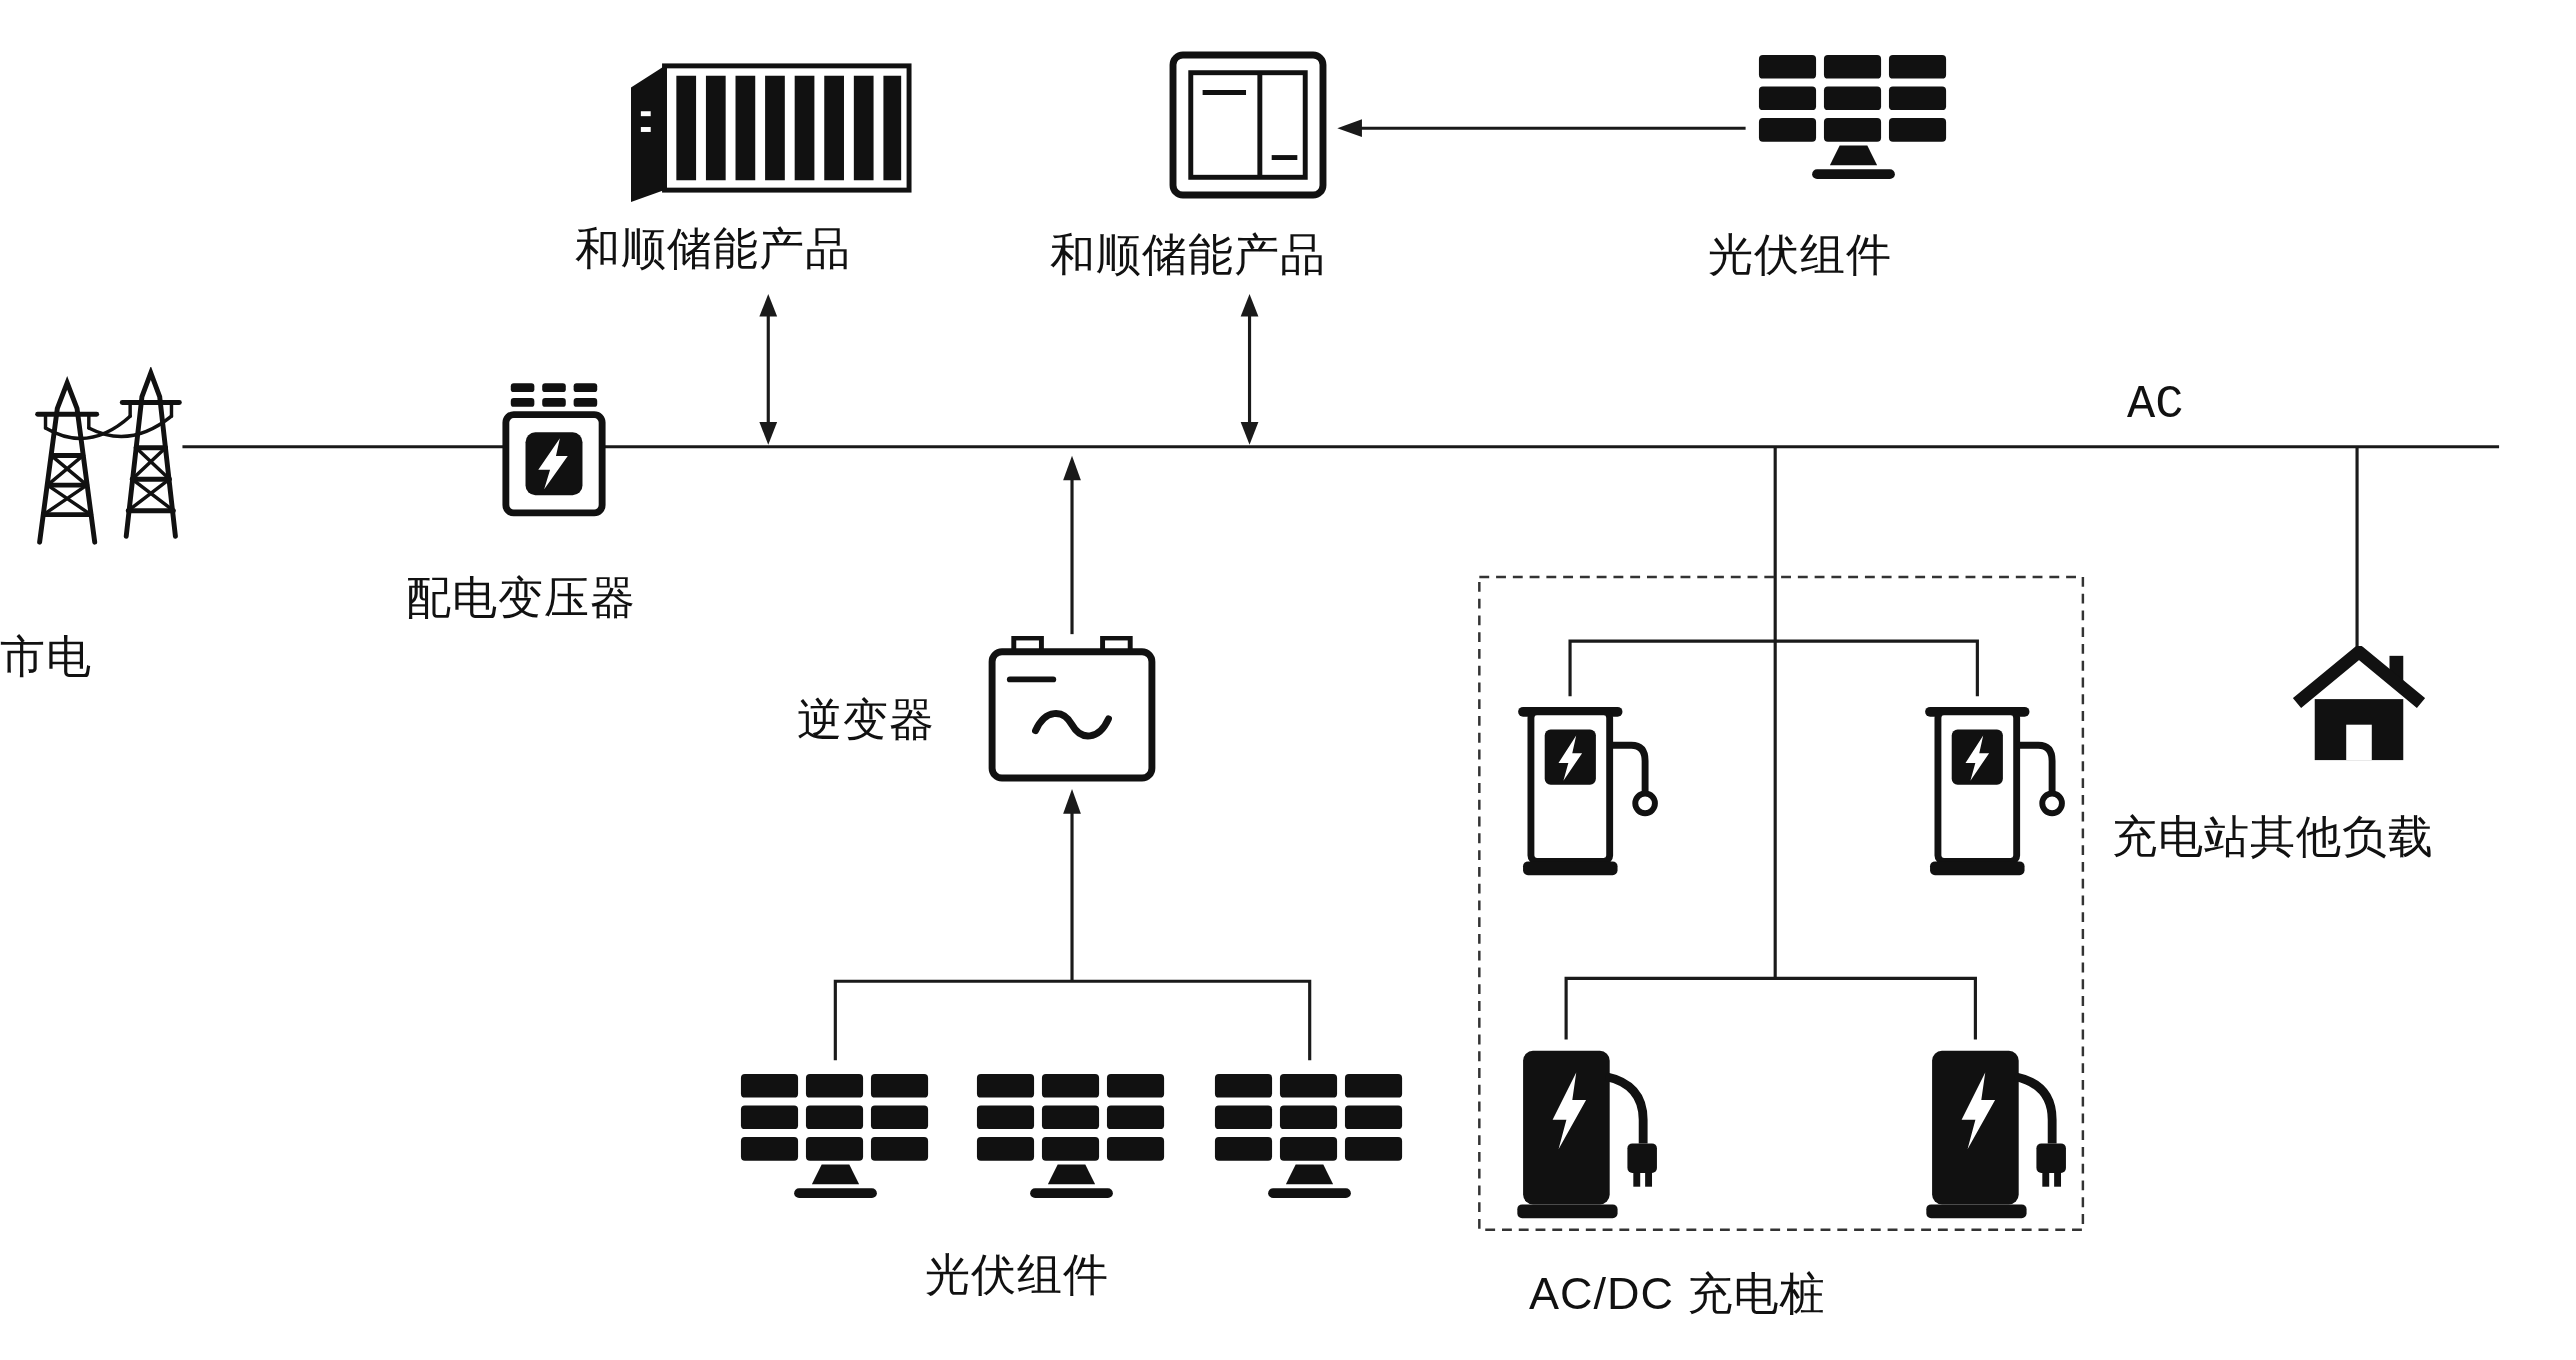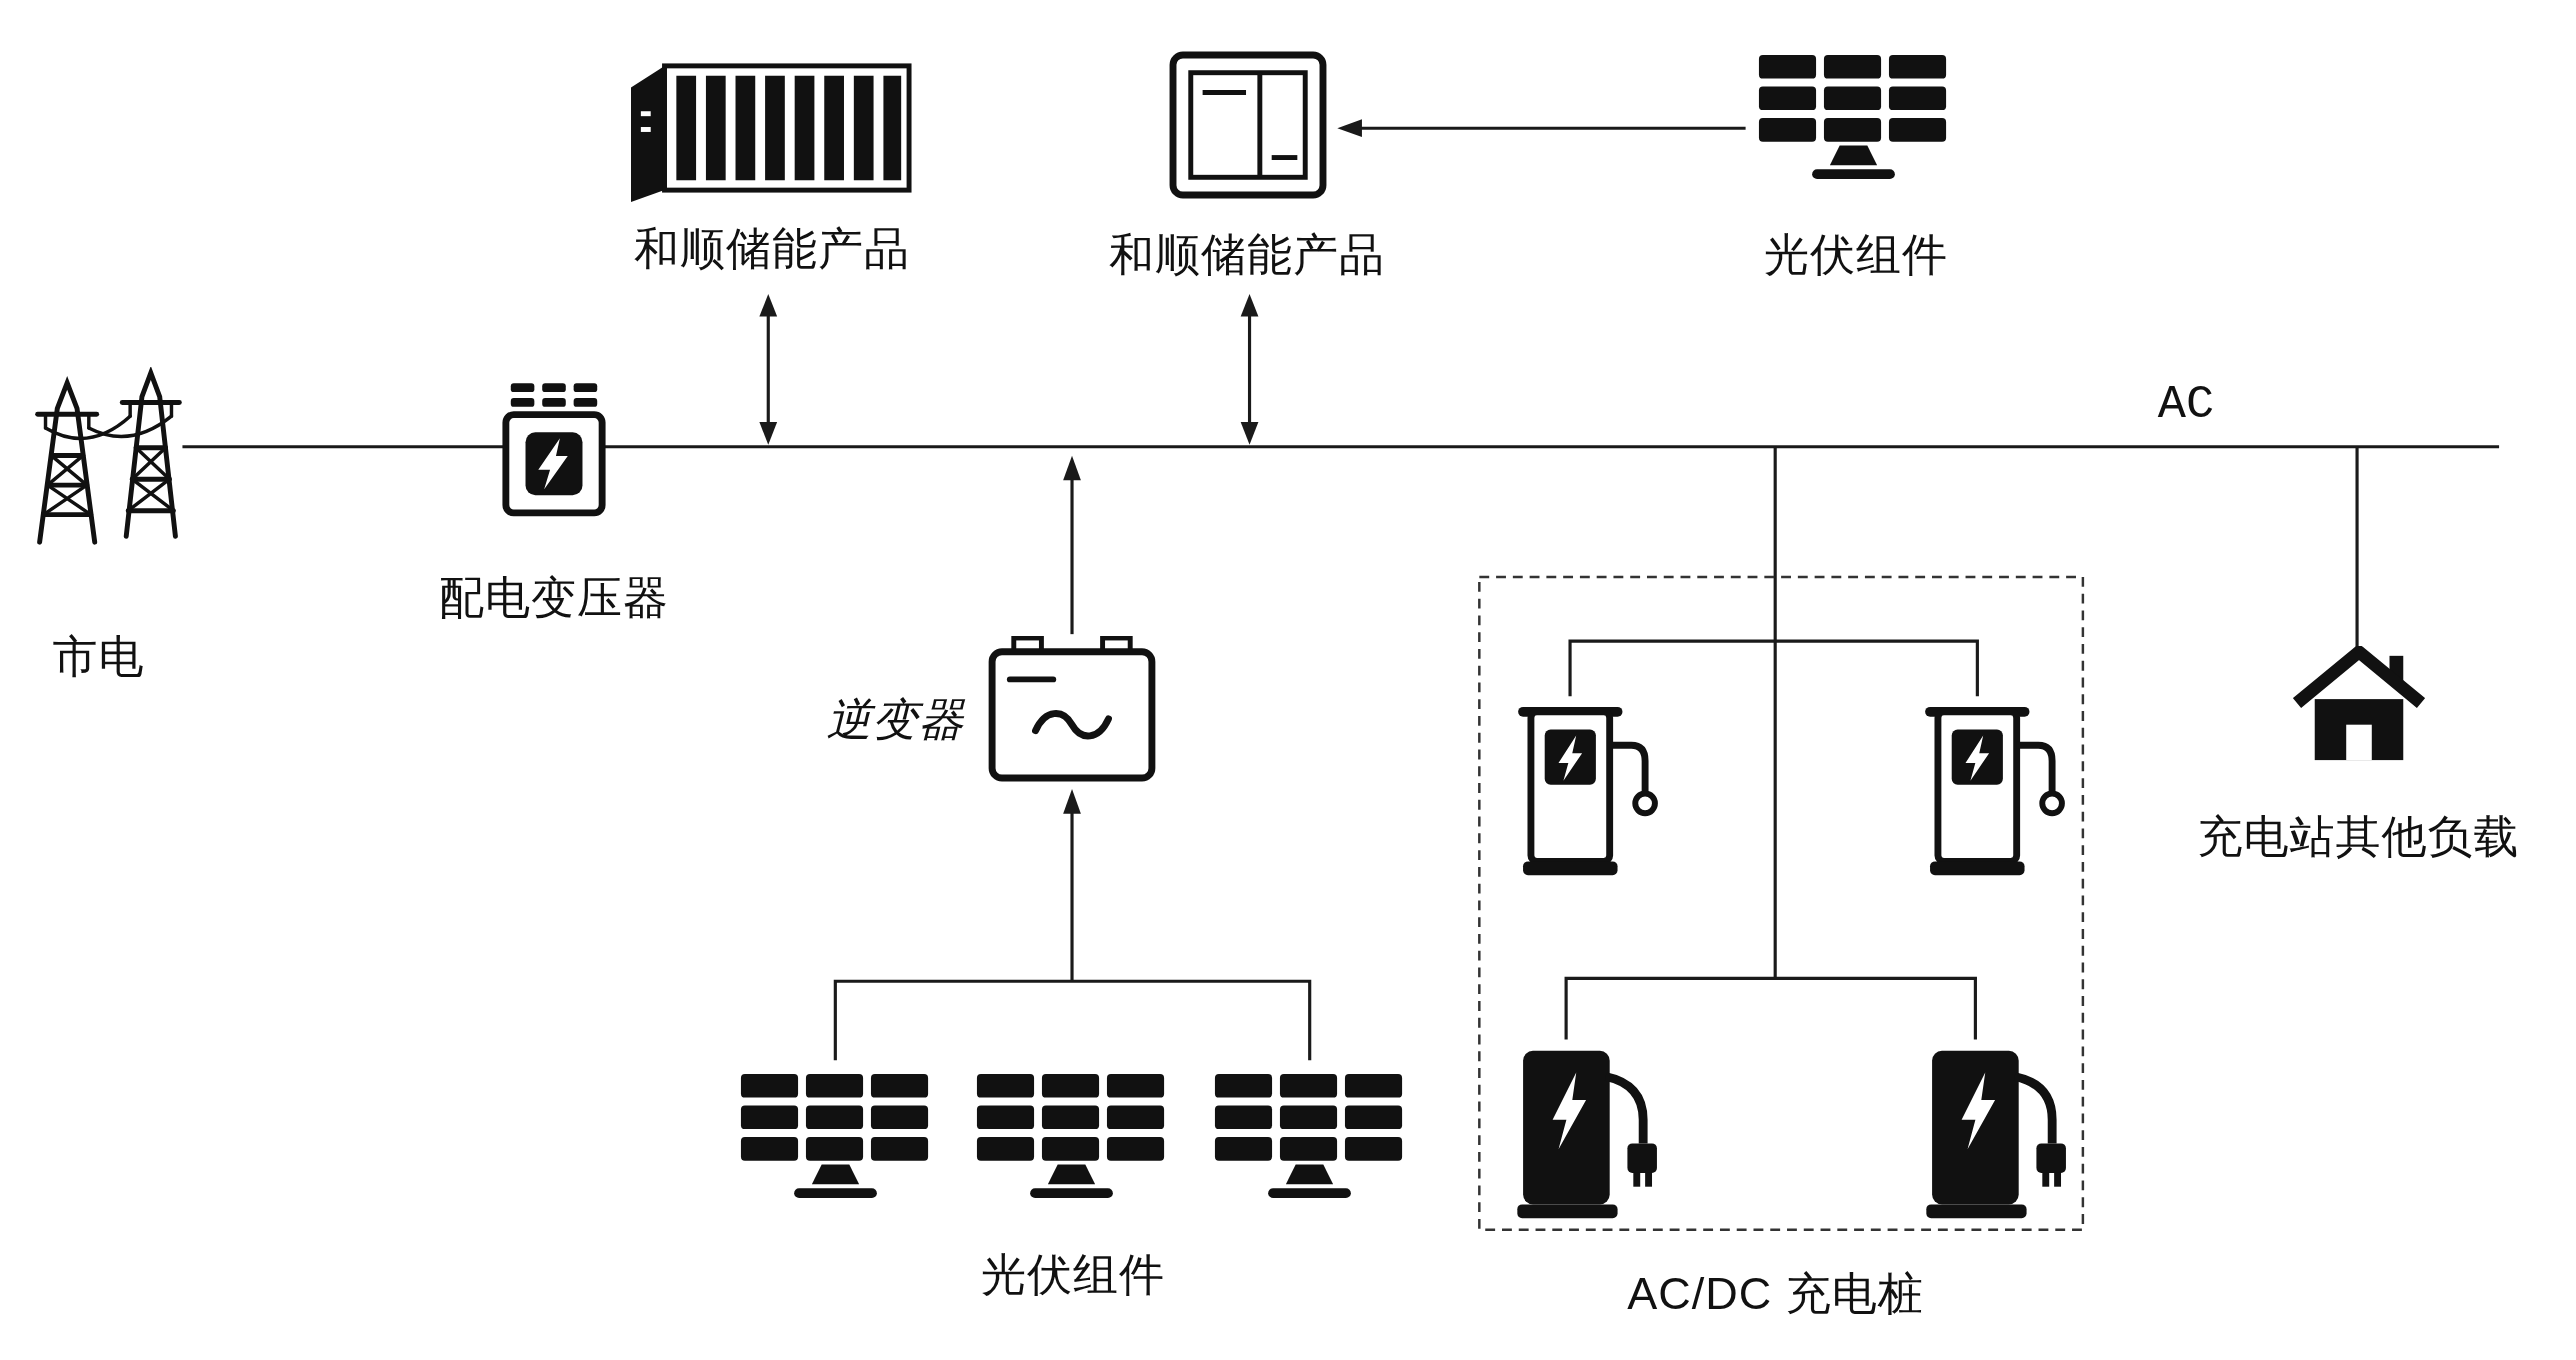--- a/index.html
+++ b/index.html
@@ -12,21 +12,20 @@
     overflow:hidden;
   }
   .connectors{position:absolute;left:0;top:0;}
   .node{position:absolute;}
   .icon{display:block;}
   .label{
     position:absolute;
     font-size:45px;
     font-weight:500;
     color:#111;
-    text-align:center;
     letter-spacing:1px;
     white-space:nowrap;
   }
   .label.ac{font-size:47px;letter-spacing:0;}
   .hidden-defs{position:absolute;width:0;height:0;overflow:hidden;}
 </style>
 </head>
 <body>
 
 <div class="canvas">
@@ -174,21 +173,21 @@
 
   <div class="node" style="left:988px;top:636px;">
     <svg class="icon" width="168" height="146" viewBox="0 0 170 148">
       <rect x="26" y="2" width="28" height="16" fill="#fff" stroke="#111" stroke-width="5"></rect>
       <rect x="116" y="2" width="28" height="16" fill="#fff" stroke="#111" stroke-width="5"></rect>
       <rect x="4" y="16" width="162" height="128" rx="10" fill="#fff" stroke="#111" stroke-width="7"></rect>
       <path d="M22 44 H66" stroke="#111" stroke-width="6" stroke-linecap="round"></path>
       <path d="M48 96 C58 74 76 74 85 90 C94 106 112 106 122 84" stroke="#111" stroke-width="7" fill="none" stroke-linecap="round"></path>
     </svg>
   </div>
-  <div class="label" style="left:797px;top:690px;width:197px;font-style:italic;">逆变器</div>
+  <div class="label" style="left:797px;top:690px;width:197px;">逆变器</div>
 
   <div class="node" style="left:737px;top:1070px;">
     <svg class="icon" width="197" height="132" viewBox="0 0 200 134">
       <use href="#sym-pv-panel"></use>
     </svg>
   </div>
   <div class="node" style="left:973px;top:1070px;">
     <svg class="icon" width="197" height="132" viewBox="0 0 200 134">
       <use href="#sym-pv-panel"></use>
     </svg>

